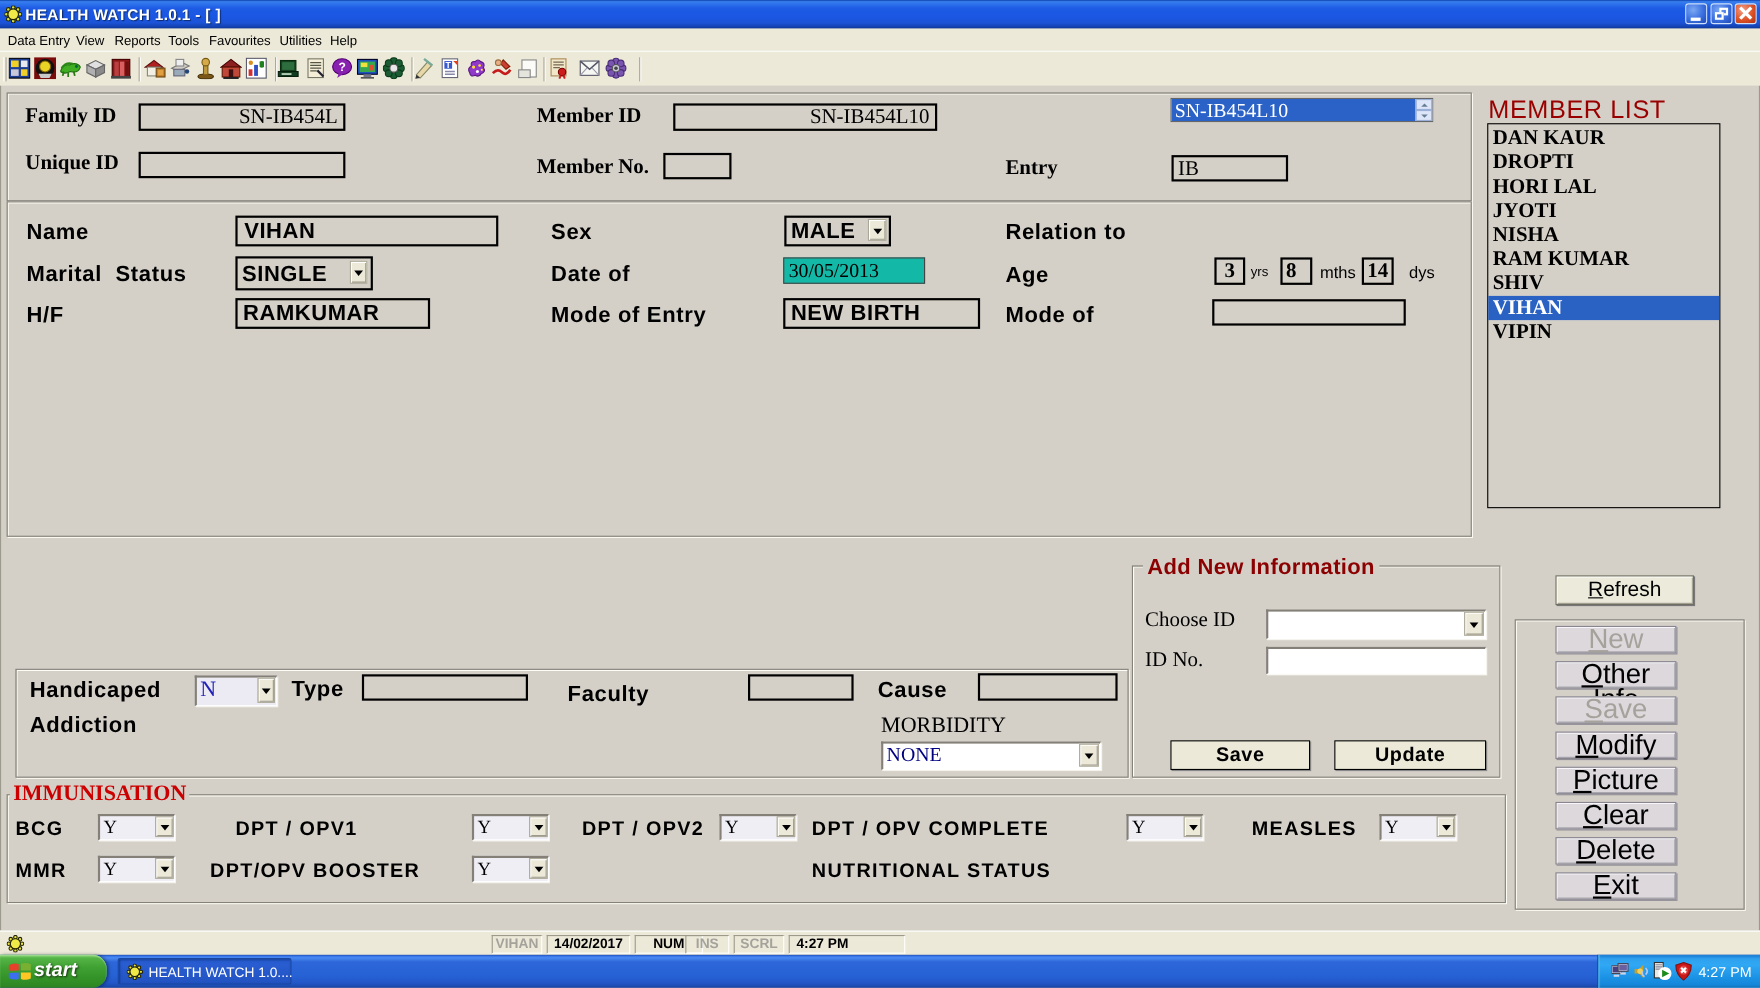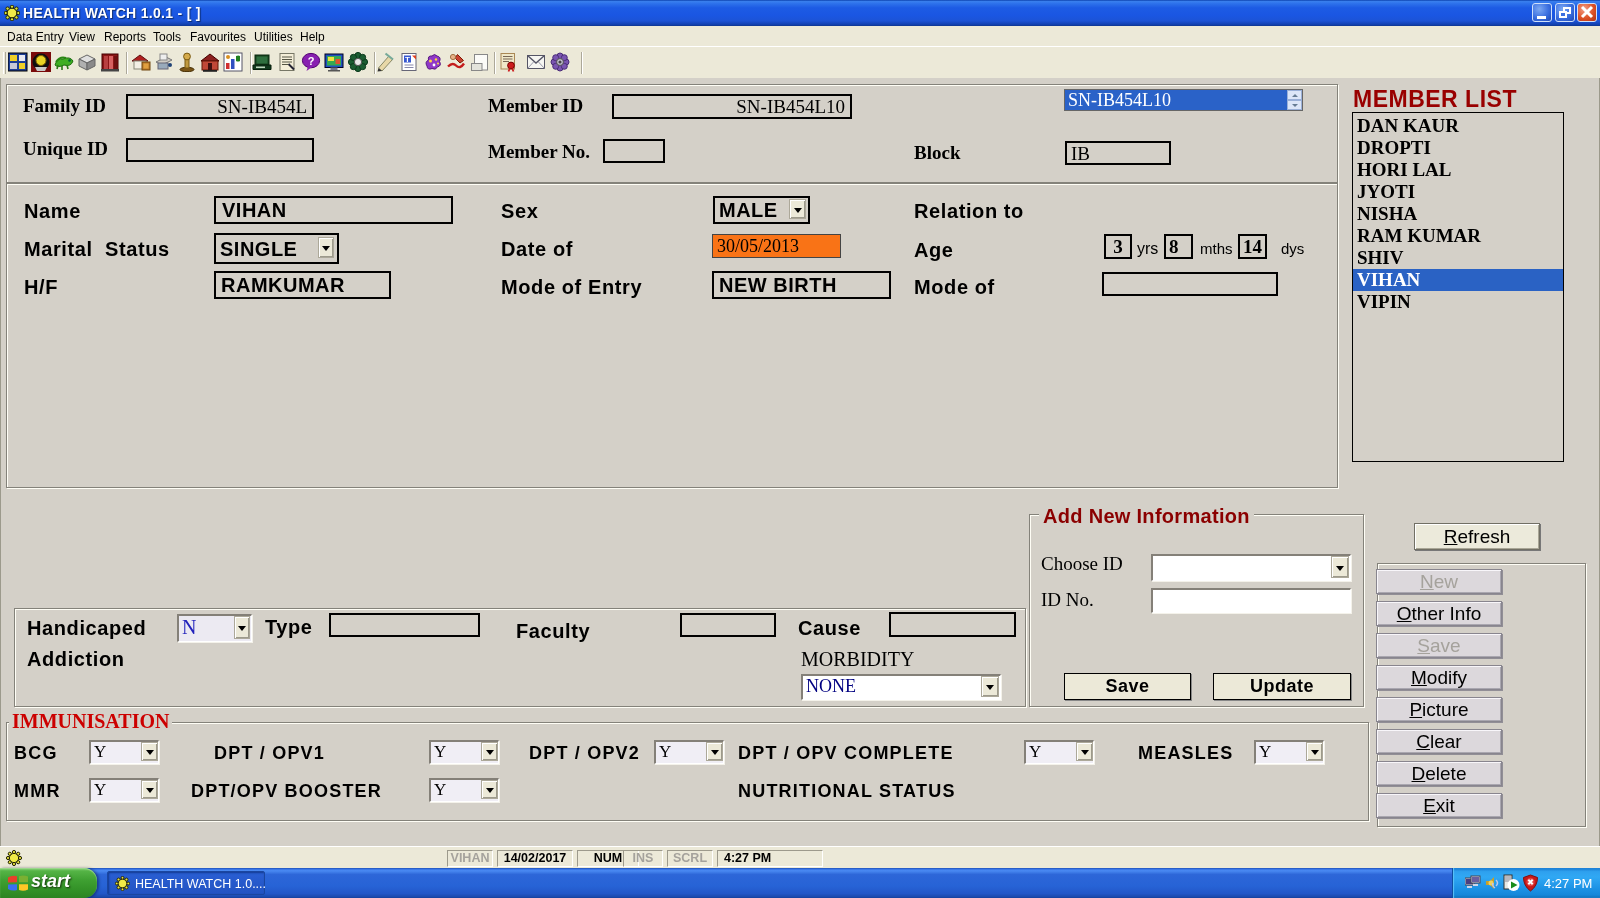--- a/index.html
+++ b/index.html
@@ -35,23 +35,23 @@
 .fbox { position:absolute; background:#d4d0c8; border:2px solid #000; font-family:"Liberation Serif", serif;
   font-size:19px; color:#000; line-height:21px; white-space:nowrap; overflow:hidden; }
 .fboxs { position:absolute; background:#d4d0c8; border:2px solid #000; font-weight:bold; font-size:20px;
   color:#000; white-space:nowrap; overflow:hidden; letter-spacing:0.5px; }
 .sunken { position:absolute; background:#fff; border-top:2px solid #848078; border-left:2px solid #848078;
   border-bottom:1px solid #fff; border-right:1px solid #fff; box-shadow:1px 1px 0 #f4f2ea; }
 .cbtn { position:absolute; background:#ece9d8; border:1px solid #aca899;
   box-shadow:inset 1px 1px 0 #fff, inset -1px -1px 0 #9d9a8c; }
 .arr { position:absolute; width:0; height:0; border-left:4px solid transparent; border-right:4px solid transparent;
   border-top:5px solid #000; }
-.rbtn { position:absolute; left:1375px; width:126px; height:25px; background:#dcd8dc;
+.rbtn { position:absolute; left:1413px; width:110px; height:25px; background:#dcd8dc;
   border:1px solid #88858e; box-shadow:inset 1px 1px 0 #f8f6fa, inset -1px -1px 0 #aaa7b0, 1px 1px 0 #918e96;
-  font-size:19px; color:#000; text-align:center; line-height:23px; }
+  font-size:25px; color:#000; text-align:center; line-height:23px; }
 .rbtn u { text-decoration:underline; }
 .dis { color:#a5a29c; }
 .ycb { width:70px; height:24px; background:#f0eef5; }
 .sbcell { position:absolute; top:3px; height:17px; border:1px solid;
   border-color:#9d9a8c #fff #fff #9d9a8c; font-size:12.5px; font-weight:bold;
   text-align:center; line-height:15px; color:#000; }
 </style>
 </head>
 <body>
 <div id="titlebar">
@@ -265,55 +265,55 @@
         <div class="abs" style="left:4px;top:3px;width:0;height:0;border-left:3px solid transparent;border-right:3px solid transparent;border-bottom:3.5px solid #667c94"></div>
       </div>
     <div class="abs" style="left:222px;top:10px;width:15px;height:10px;background:#dce6f8;border:1px solid #9ab0d8">
         <div class="arr" style="left:4px;top:3px;border-left-width:3px;border-right-width:3px;border-top-width:3.5px;border-top-color:#667c94"></div>
       </div>
   </div>
   <div class="lserif" style="left:22px;top:60px">Unique ID</div>
   <div class="fbox" style="left:125px;top:60px;width:188px;height:24px"></div>
   <div class="lserif" style="left:487px;top:63px">Member No.</div>
   <div class="fbox" style="left:602px;top:61px;width:62px;height:24px"></div>
-  <div class="lserif" style="left:913px;top:64px">Block</div>
+  <div class="lserif" style="left:913px;top:64px">Entry</div>
   <div class="fbox" style="left:1064px;top:63px;width:106px;height:24px;padding-left:4px">IB</div>
 
   <div class="lsans" style="left:23px;top:122px">Name</div>
   <div class="fboxs" style="left:213px;top:118px;width:239px;height:28px;line-height:25px;padding-left:6px">VIHAN</div>
   <div class="lsans" style="left:500px;top:122px">Sex</div>
   <div class="fboxs" style="left:712px;top:118px;width:97px;height:28px;line-height:25px;padding-left:4px">MALE
     <div class="cbtn" style="left:74px;top:1px;width:17px;height:20px">
         <div class="arr" style="left:4px;top:8px"></div>
       </div>
   </div>
   <div class="lsans" style="left:913px;top:122px">Relation to</div>
   <div class="lsans" style="left:23px;top:160px">Marital&nbsp; Status</div>
   <div class="fboxs" style="left:213px;top:155px;width:125px;height:31px;line-height:28px;padding-left:4px">SINGLE
     <div class="cbtn" style="left:102px;top:2px;width:16px;height:21px">
         <div class="arr" style="left:3px;top:8px"></div>
       </div>
   </div>
   <div class="lsans" style="left:500px;top:160px">Date of</div>
-  <div class="abs" style="left:711px;top:156px;width:129px;height:24px;background:#f97316;border:1px solid #444;font-family:'Liberation Serif',serif;font-size:18px;line-height:22px;padding-left:4px">30/05/2013</div>
+  <div class="abs" style="left:711px;top:156px;width:129px;height:24px;background:#14b8a6;border:1px solid #444;font-family:'Liberation Serif',serif;font-size:18px;line-height:22px;padding-left:4px">30/05/2013</div>
   <div class="lsans" style="left:913px;top:161px">Age</div>
   <div class="fbox" style="left:1103px;top:156px;width:28px;height:25px;text-align:center;font-weight:bold">3</div>
-  <div class="abs" style="left:1136px;top:162px;font-size:16px">yrs</div>
+  <div class="abs" style="left:1136px;top:162px;font-size:12px">yrs</div>
   <div class="fbox" style="left:1163px;top:156px;width:29px;height:25px;padding-left:3px;font-weight:bold">8</div>
   <div class="abs" style="left:1199px;top:162px;font-size:15px">mths</div>
   <div class="fbox" style="left:1237px;top:156px;width:29px;height:25px;padding-left:3px;font-weight:bold">14</div>
   <div class="abs" style="left:1280px;top:162px;font-size:15px">dys</div>
   <div class="lsans" style="left:23px;top:198px">H/F</div>
   <div class="fboxs" style="left:213px;top:193px;width:177px;height:28px;line-height:25px;padding-left:5px">RAMKUMAR</div>
   <div class="lsans" style="left:500px;top:198px">Mode of Entry</div>
   <div class="fboxs" style="left:711px;top:193px;width:179px;height:28px;line-height:25px;padding-left:5px">NEW BIRTH</div>
   <div class="lsans" style="left:913px;top:198px">Mode of</div>
   <div class="fbox" style="left:1101px;top:194px;width:176px;height:24px"></div>
 
-  <div class="abs" style="left:1352px;top:8px;width:210px;height:25px;overflow:hidden;font-weight:bold;font-size:23px;letter-spacing:0.5px;color:#990000">MEMBER LIST</div>
+  <div class="abs" style="left:1352px;top:8px;width:210px;height:25px;overflow:hidden;font-weight:normal;font-size:23px;letter-spacing:0.5px;color:#990000">MEMBER LIST</div>
   <div class="abs" style="left:1351px;top:34px;width:212px;height:350px;background:#d4d0c8;border:1px solid #000">
     <div style="font-family:'Liberation Serif',serif;font-weight:bold;font-size:19px;line-height:22px;padding:2px 0 0 4px">
       DAN KAUR<br>DROPTI<br>HORI LAL<br>JYOTI<br>NISHA<br>RAM KUMAR<br>SHIV<br>
       <span style="display:block;background:#2a62c4;color:#fff;margin-left:-4px;padding-left:4px">VIHAN</span>VIPIN
     </div>
   </div>
 
   <div class="panel" style="left:1028px;top:436px;width:335px;height:193px"></div>
   <div class="abs" style="left:1038px;top:427px;padding:0 4px;background:#d4d0c8;font-weight:bold;font-size:20px;color:#8b0000;letter-spacing:0.3px">Add New Information</div>
   <div class="lserifr" style="left:1040px;top:475px">Choose ID</div>

